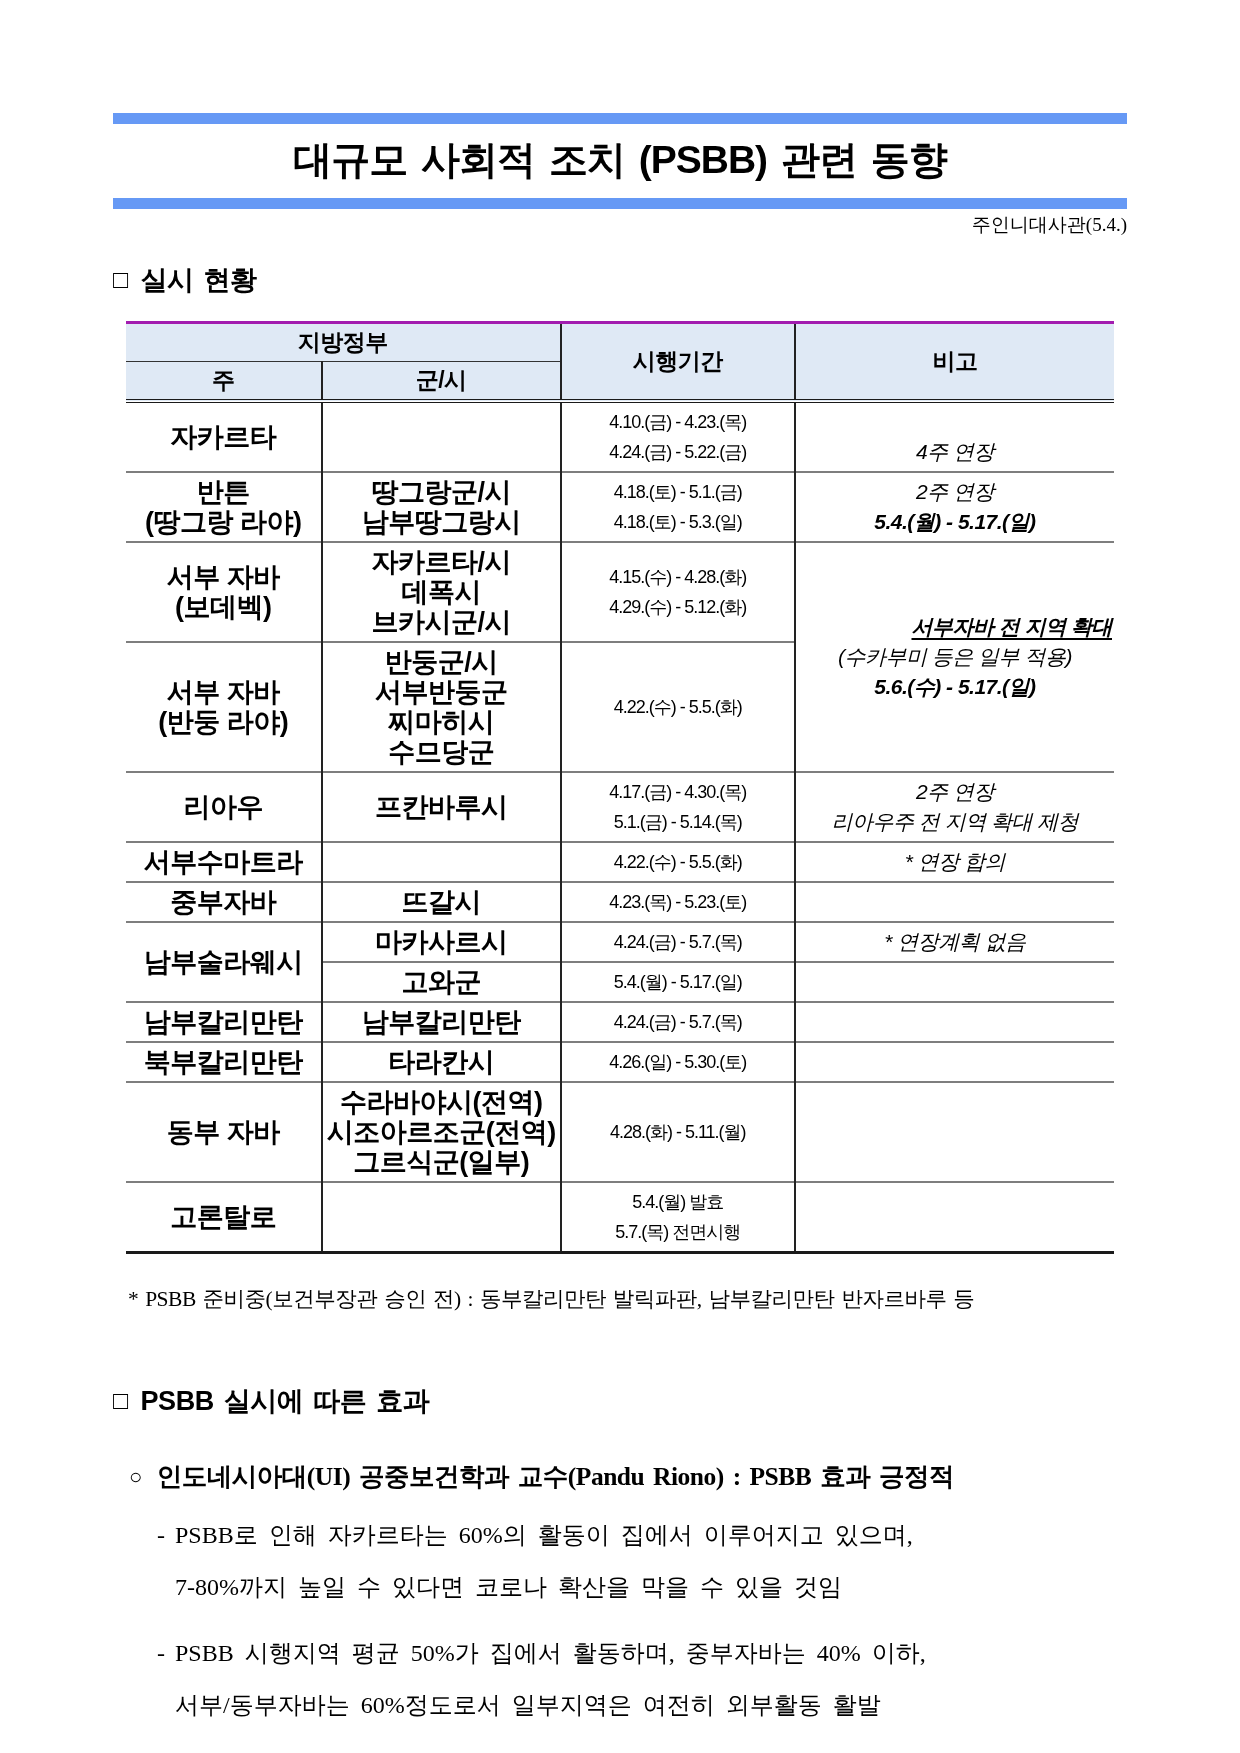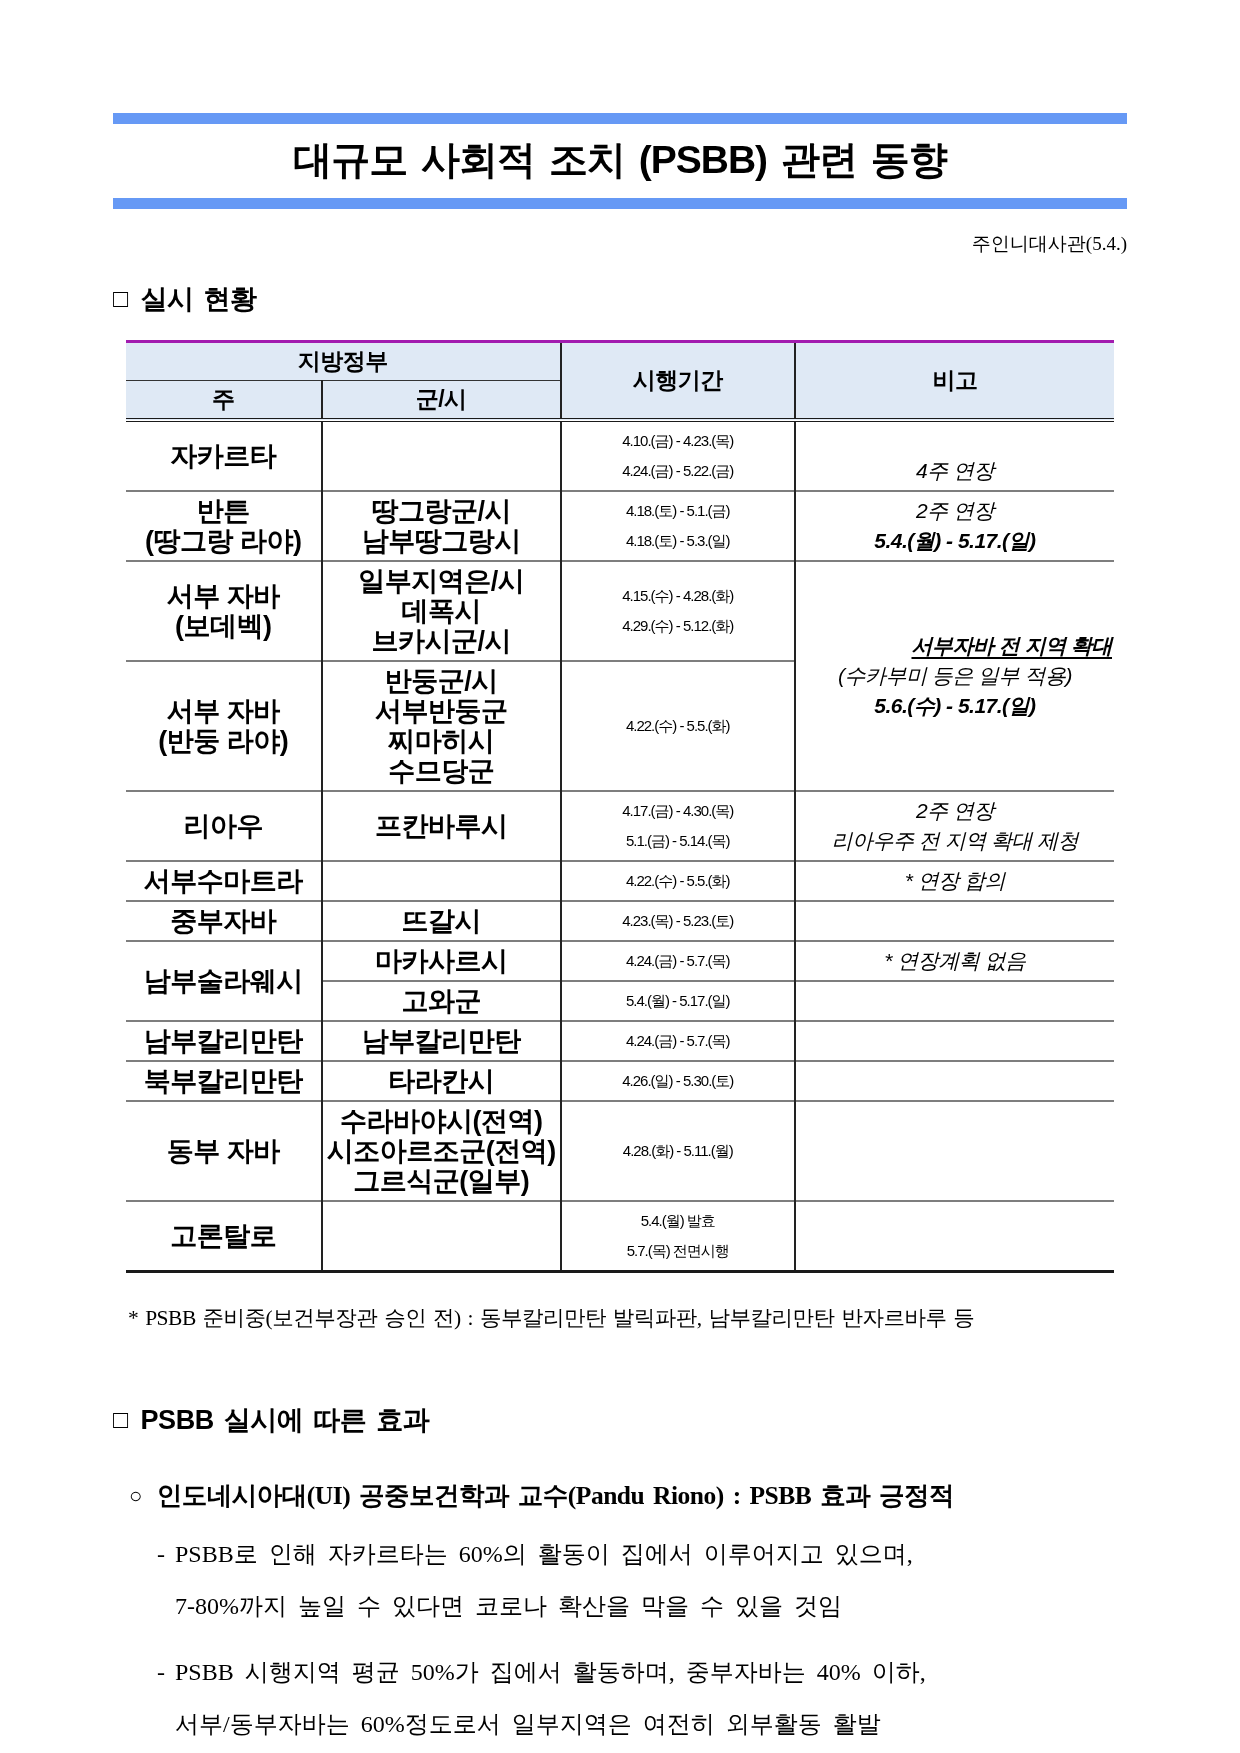--- a/index.html
+++ b/index.html
@@ -22,21 +22,21 @@
     font-family: "Liberation Sans", "DejaVu Sans", sans-serif;
     font-weight: 800;
     font-size: 39px;
     letter-spacing: -1px;
     padding: 9px 0 11px 0;
     word-spacing: 4px;
   }
   .source-line {
     text-align: right;
     font-size: 19px;
-    margin-top: 22px;
+    margin-top: 3px;
     letter-spacing: 0px;
   }
   
   .section-heading {
     display: flex; align-items: center;
     font-family: "Liberation Sans", "DejaVu Sans", sans-serif;
     font-weight: 800;
     font-size: 27px;
     letter-spacing: -0.5px;
     word-spacing: 3px;
@@ -82,21 +82,21 @@
     border-top: 2px solid #7e7e7e;
   }
   
   .bl { border-left: 2px solid #222; }
   td.col-province, td.col-district {
     font-weight: 700;
     font-size: 27px;
     letter-spacing: -0.5px;
   }
   td.col-period {
-    font-size: 15px;
+    font-size: 18px;
     letter-spacing: -1px;
     white-space: nowrap;
   }
   td.col-note {
     font-size: 21px;
     letter-spacing: -0.5px;
     font-style: italic;
   }
   td .b { font-weight: 800; }
   td .u { text-decoration: underline; text-underline-offset: 4px; text-align: right; }
@@ -200,21 +200,21 @@
             <div>2주 연장</div>
             <div class="b">5.4.(월) - 5.17.(일)</div>
           </td>
         </tr>
         <tr>
           <td class="col-province">
             <div>서부 자바</div>
             <div>(보데벡)</div>
           </td>
           <td class="col-district bl">
-            <div>일부지역은/시</div>
+            <div>자카르타/시</div>
             <div>데폭시</div>
             <div>브카시군/시</div>
           </td>
           <td class="col-period bl">
             <div>4.15.(수) - 4.28.(화)</div>
             <div>4.29.(수) - 5.12.(화)</div>
           </td>
           <td class="col-note bl" rowspan="2">
             <div class="b u">서부자바 전 지역 확대</div>
             <div>(수카부미 등은 일부 적용)</div>

